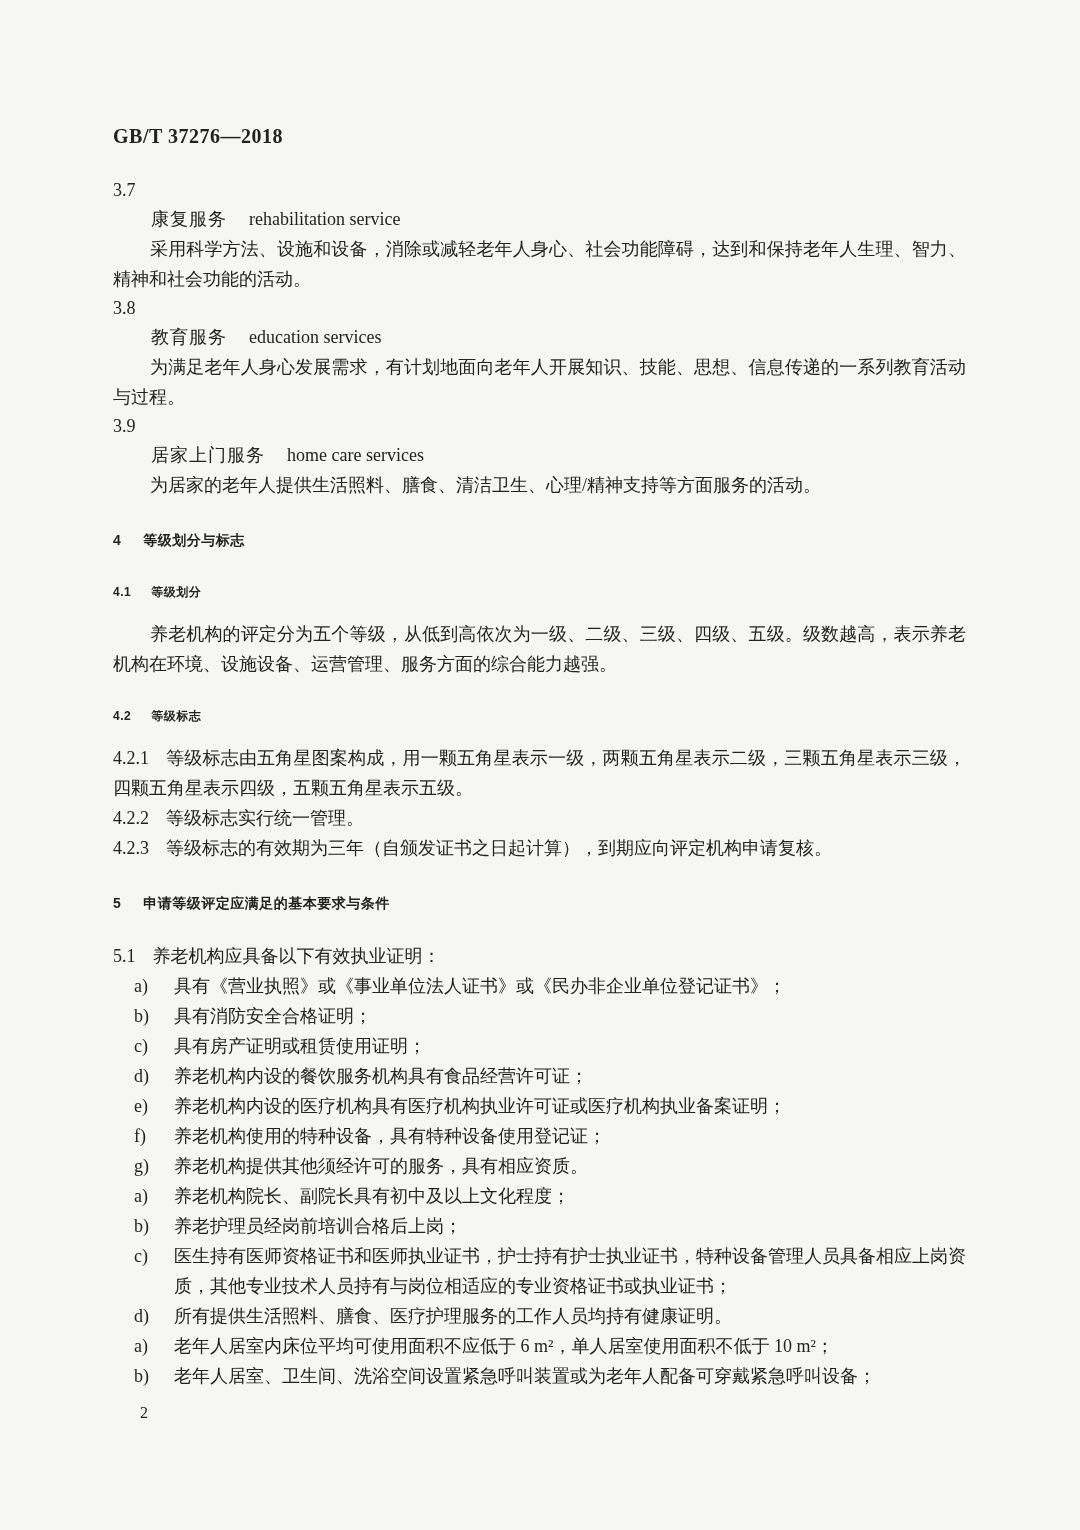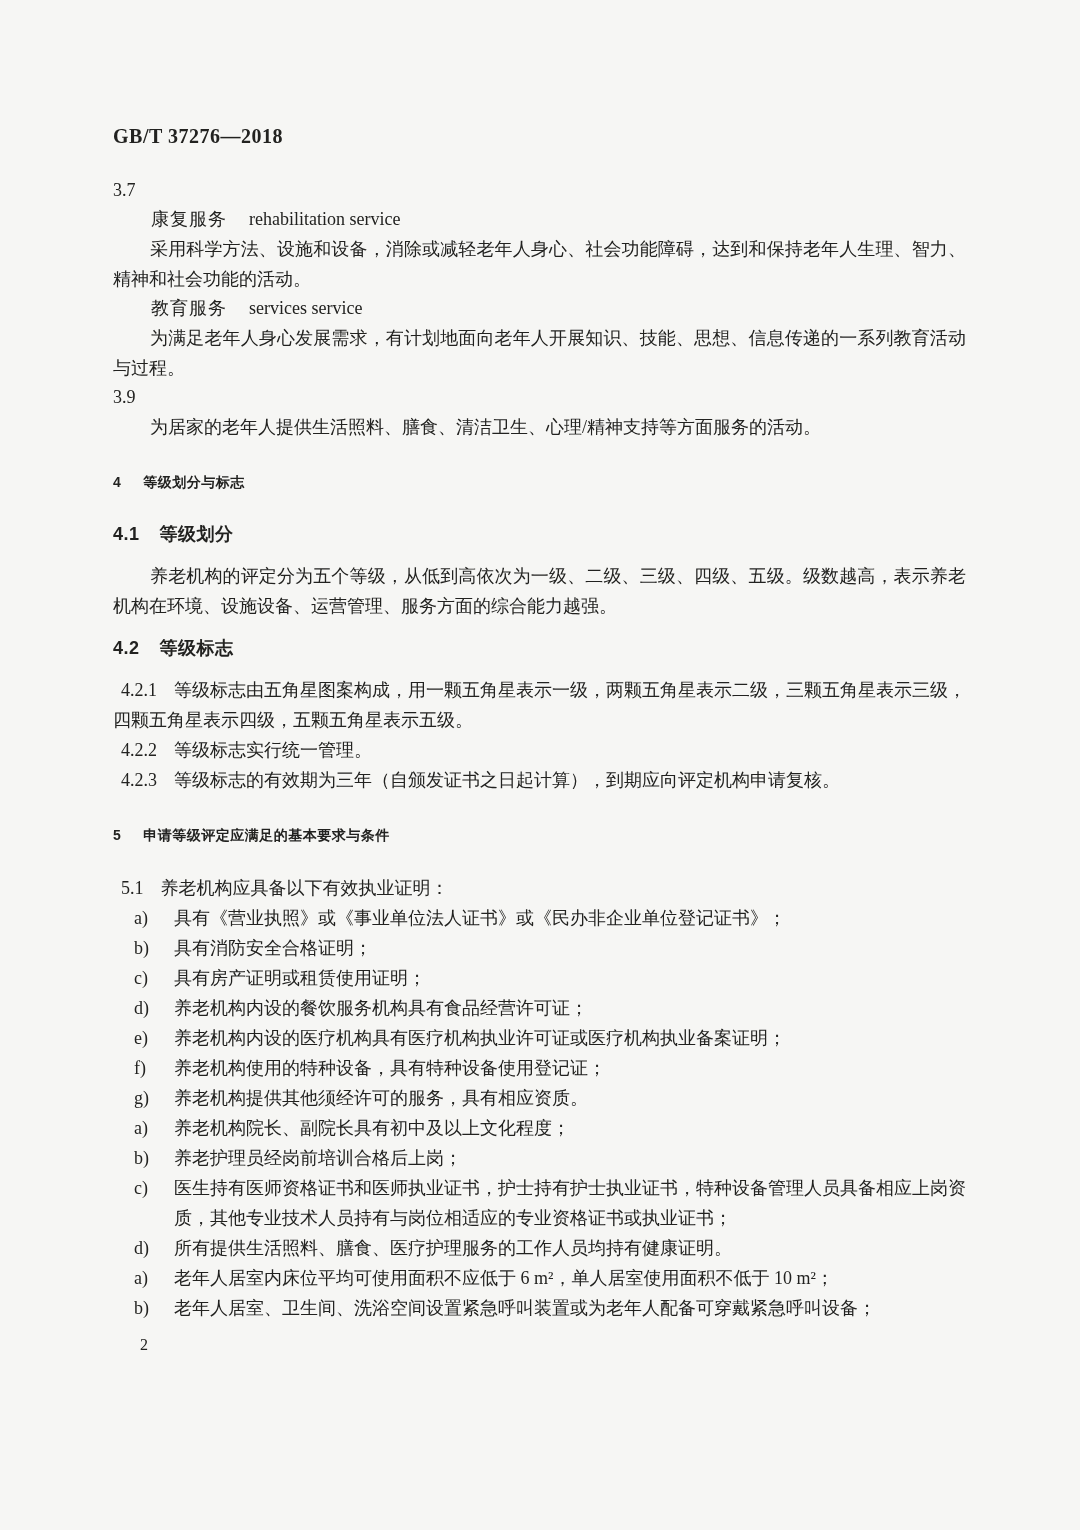--- a/index.html
+++ b/index.html
@@ -55,33 +55,33 @@
     font-size: 14px;
     letter-spacing: 0.5px;
     margin-top: 26px;
     margin-bottom: 23px;
     line-height: 29px;
   }
   .chapter .hnum { margin-right: 22px; }
   .subheading {
     font-family: "Liberation Sans", "DejaVu Sans", sans-serif;
     font-weight: bold;
-    font-size: 18px;
+    font-size: 12px;
     letter-spacing: 0.5px;
-    margin-top: 13px;
+    margin-top: 23px;
     margin-bottom: 12px;
     line-height: 29px;
   }
   .subheading .hnum { margin-right: 20px; }
   
   .clause {
     text-align: justify;
     line-height: 30px;
   }
-  .clause .cnum { margin-right: 17px; margin-left: 8px; }
+  .clause .cnum { margin-right: 17px; }
   
   .item {
     display: flex;
     margin-left: 21px;
     line-height: 30px;
   }
   .item-label {
     flex: 0 0 40px;
   }
   .item-text {
@@ -106,28 +106,32 @@
 
     <div>
       <div class="term-num">3.7</div>
       <div class="term-title">
         <span class="zh">康复服务</span><span class="en">rehabilitation service</span>
       </div>
       <p class="para">采用科学方法、设施和设备，消除或减轻老年人身心、社会功能障碍，达到和保持老年人生理、智力、精神和社会功能的活动。</p>
     </div>
 
     <div>
+      <div class="term-num">3.8</div>
       <div class="term-title">
-        <span class="zh">教育服务</span><span class="en">services service</span>
+        <span class="zh">教育服务</span><span class="en">education services</span>
       </div>
       <p class="para">为满足老年人身心发展需求，有计划地面向老年人开展知识、技能、思想、信息传递的一系列教育活动与过程。</p>
     </div>
 
     <div>
       <div class="term-num">3.9</div>
+      <div class="term-title">
+        <span class="zh">居家上门服务</span><span class="en">home care services</span>
+      </div>
       <p class="para">为居家的老年人提供生活照料、膳食、清洁卫生、心理/精神支持等方面服务的活动。</p>
     </div>
 
   </section>
 
   <section>
 
     <h2 class="chapter"><span class="hnum">4</span><span>等级划分与标志</span></h2>
 
     <h3 class="subheading"><span class="hnum">4.1</span><span>等级划分</span></h3>

